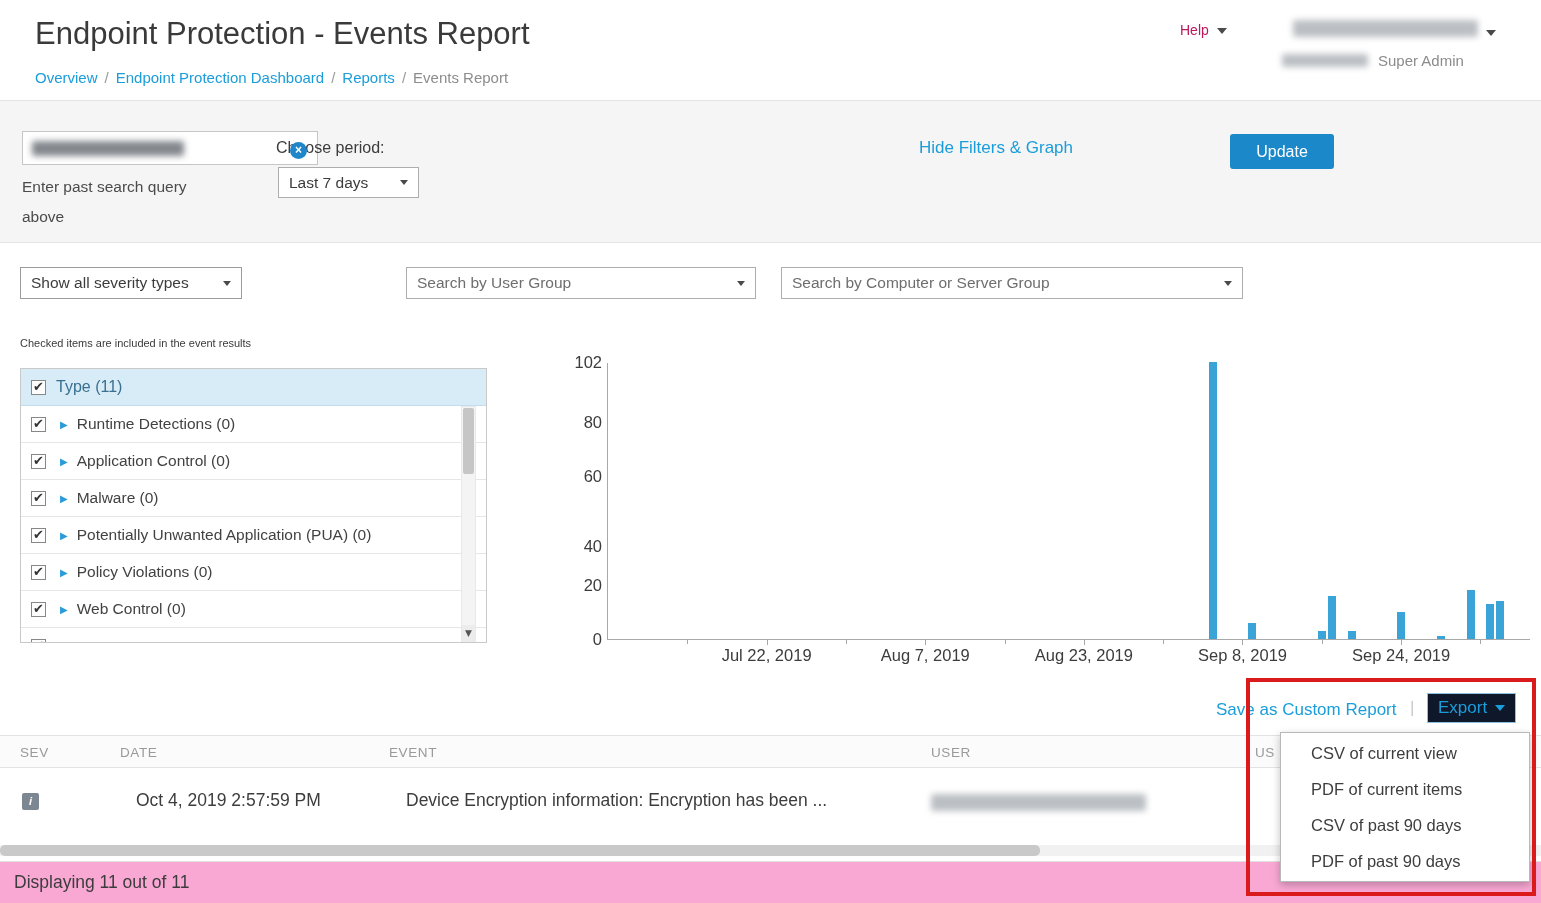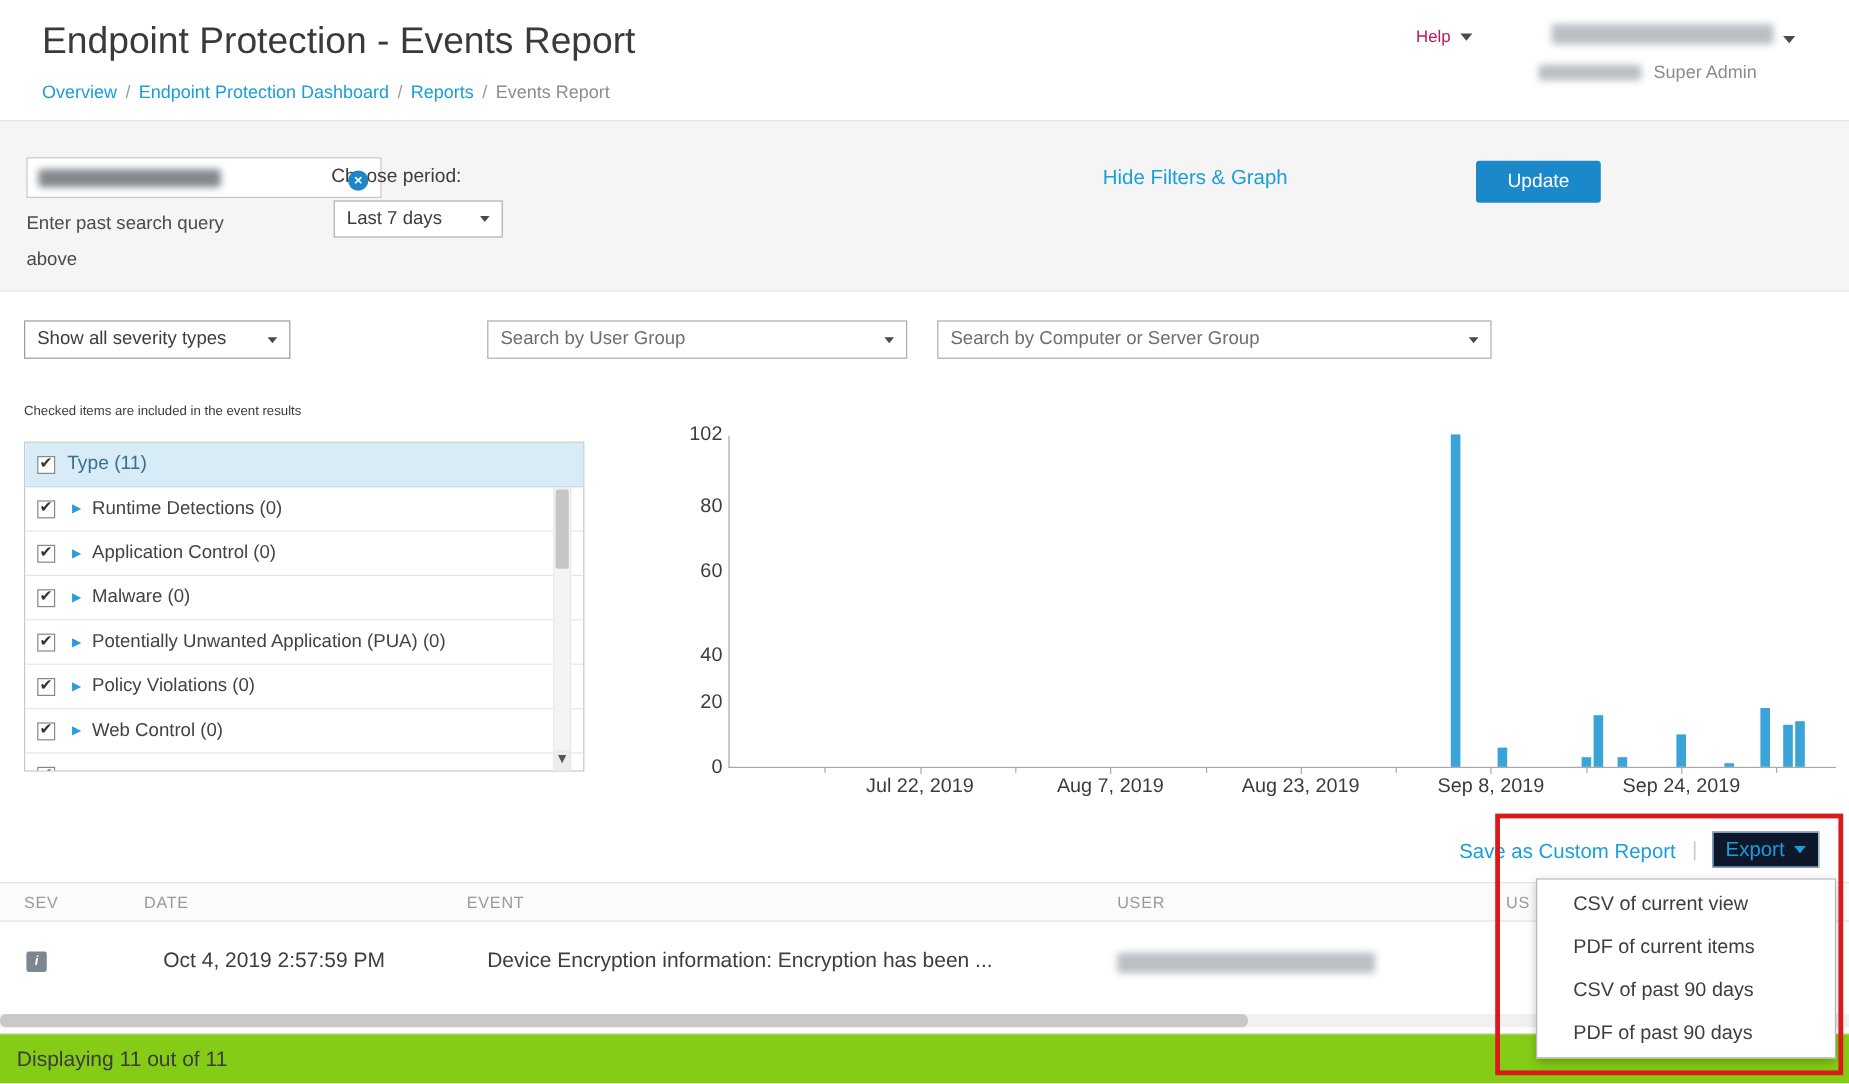--- a/index.html
+++ b/index.html
@@ -72,21 +72,21 @@
   #thead{position:absolute;left:0;top:735px;width:1541px;height:33px;background:#fbfbfb;border-top:1px solid #e3e3e3;border-bottom:1px solid #e3e3e3}
   .th{position:absolute;top:0;line-height:33px;font-size:13.5px;color:#9a9a9a;letter-spacing:.6px}
   #table-row{position:absolute;left:0;top:768px;width:1541px;height:75px;cursor:pointer}
   #table-row .info-icon{position:absolute;left:22px;top:25px;width:17px;height:17px;background:#7d8791;color:#fff;border-radius:2px;font-size:11px;font-weight:bold;font-style:italic;text-align:center;line-height:17px}
   #table-row .cell{position:absolute;top:22px;font-size:17.5px;color:#3d3d3d;white-space:nowrap}
   #table-row .cell.date{left:136px}
   #table-row .cell.event{left:406px}
   #table-row .user-redact{position:absolute;left:931px;top:26px;width:215px;height:17px}
   #hscroll{position:absolute;left:0;top:845px;width:1541px;height:11px;background:#f1f1f1;cursor:default}
   #hscroll .hthumb{position:absolute;left:0;top:0;height:11px;width:1040px;background:#c9c9c9;border-radius:5px;cursor:grab}
-  #footer-bar{position:absolute;left:0;top:861px;width:1541px;height:42px;background:#84cc16;border-top:1px solid #e0e0e0;display:flex;align-items:center;padding-left:14px;font-size:17.5px;color:#3c3c3c}
+  #footer-bar{position:absolute;left:0;top:861px;width:1541px;height:42px;background:#f9a8d4;border-top:1px solid #e0e0e0;display:flex;align-items:center;padding-left:14px;font-size:17.5px;color:#3c3c3c}
 
   
   #annotation{position:absolute;left:1246px;top:678px;width:290px;height:218px;border:4px solid #db1b1b;z-index:20;pointer-events:none}
 </style>
 </head>
 <body>
 
 <h1 id="page-title">Endpoint Protection - Events Report</h1>
 <nav id="breadcrumb"><a class="bc-link">Overview</a><span class="bc-sep">/</span><a class="bc-link">Endpoint Protection Dashboard</a><span class="bc-sep">/</span><a class="bc-link">Reports</a><span class="bc-sep">/</span><a class="bc-current">Events Report</a></nav>
 

